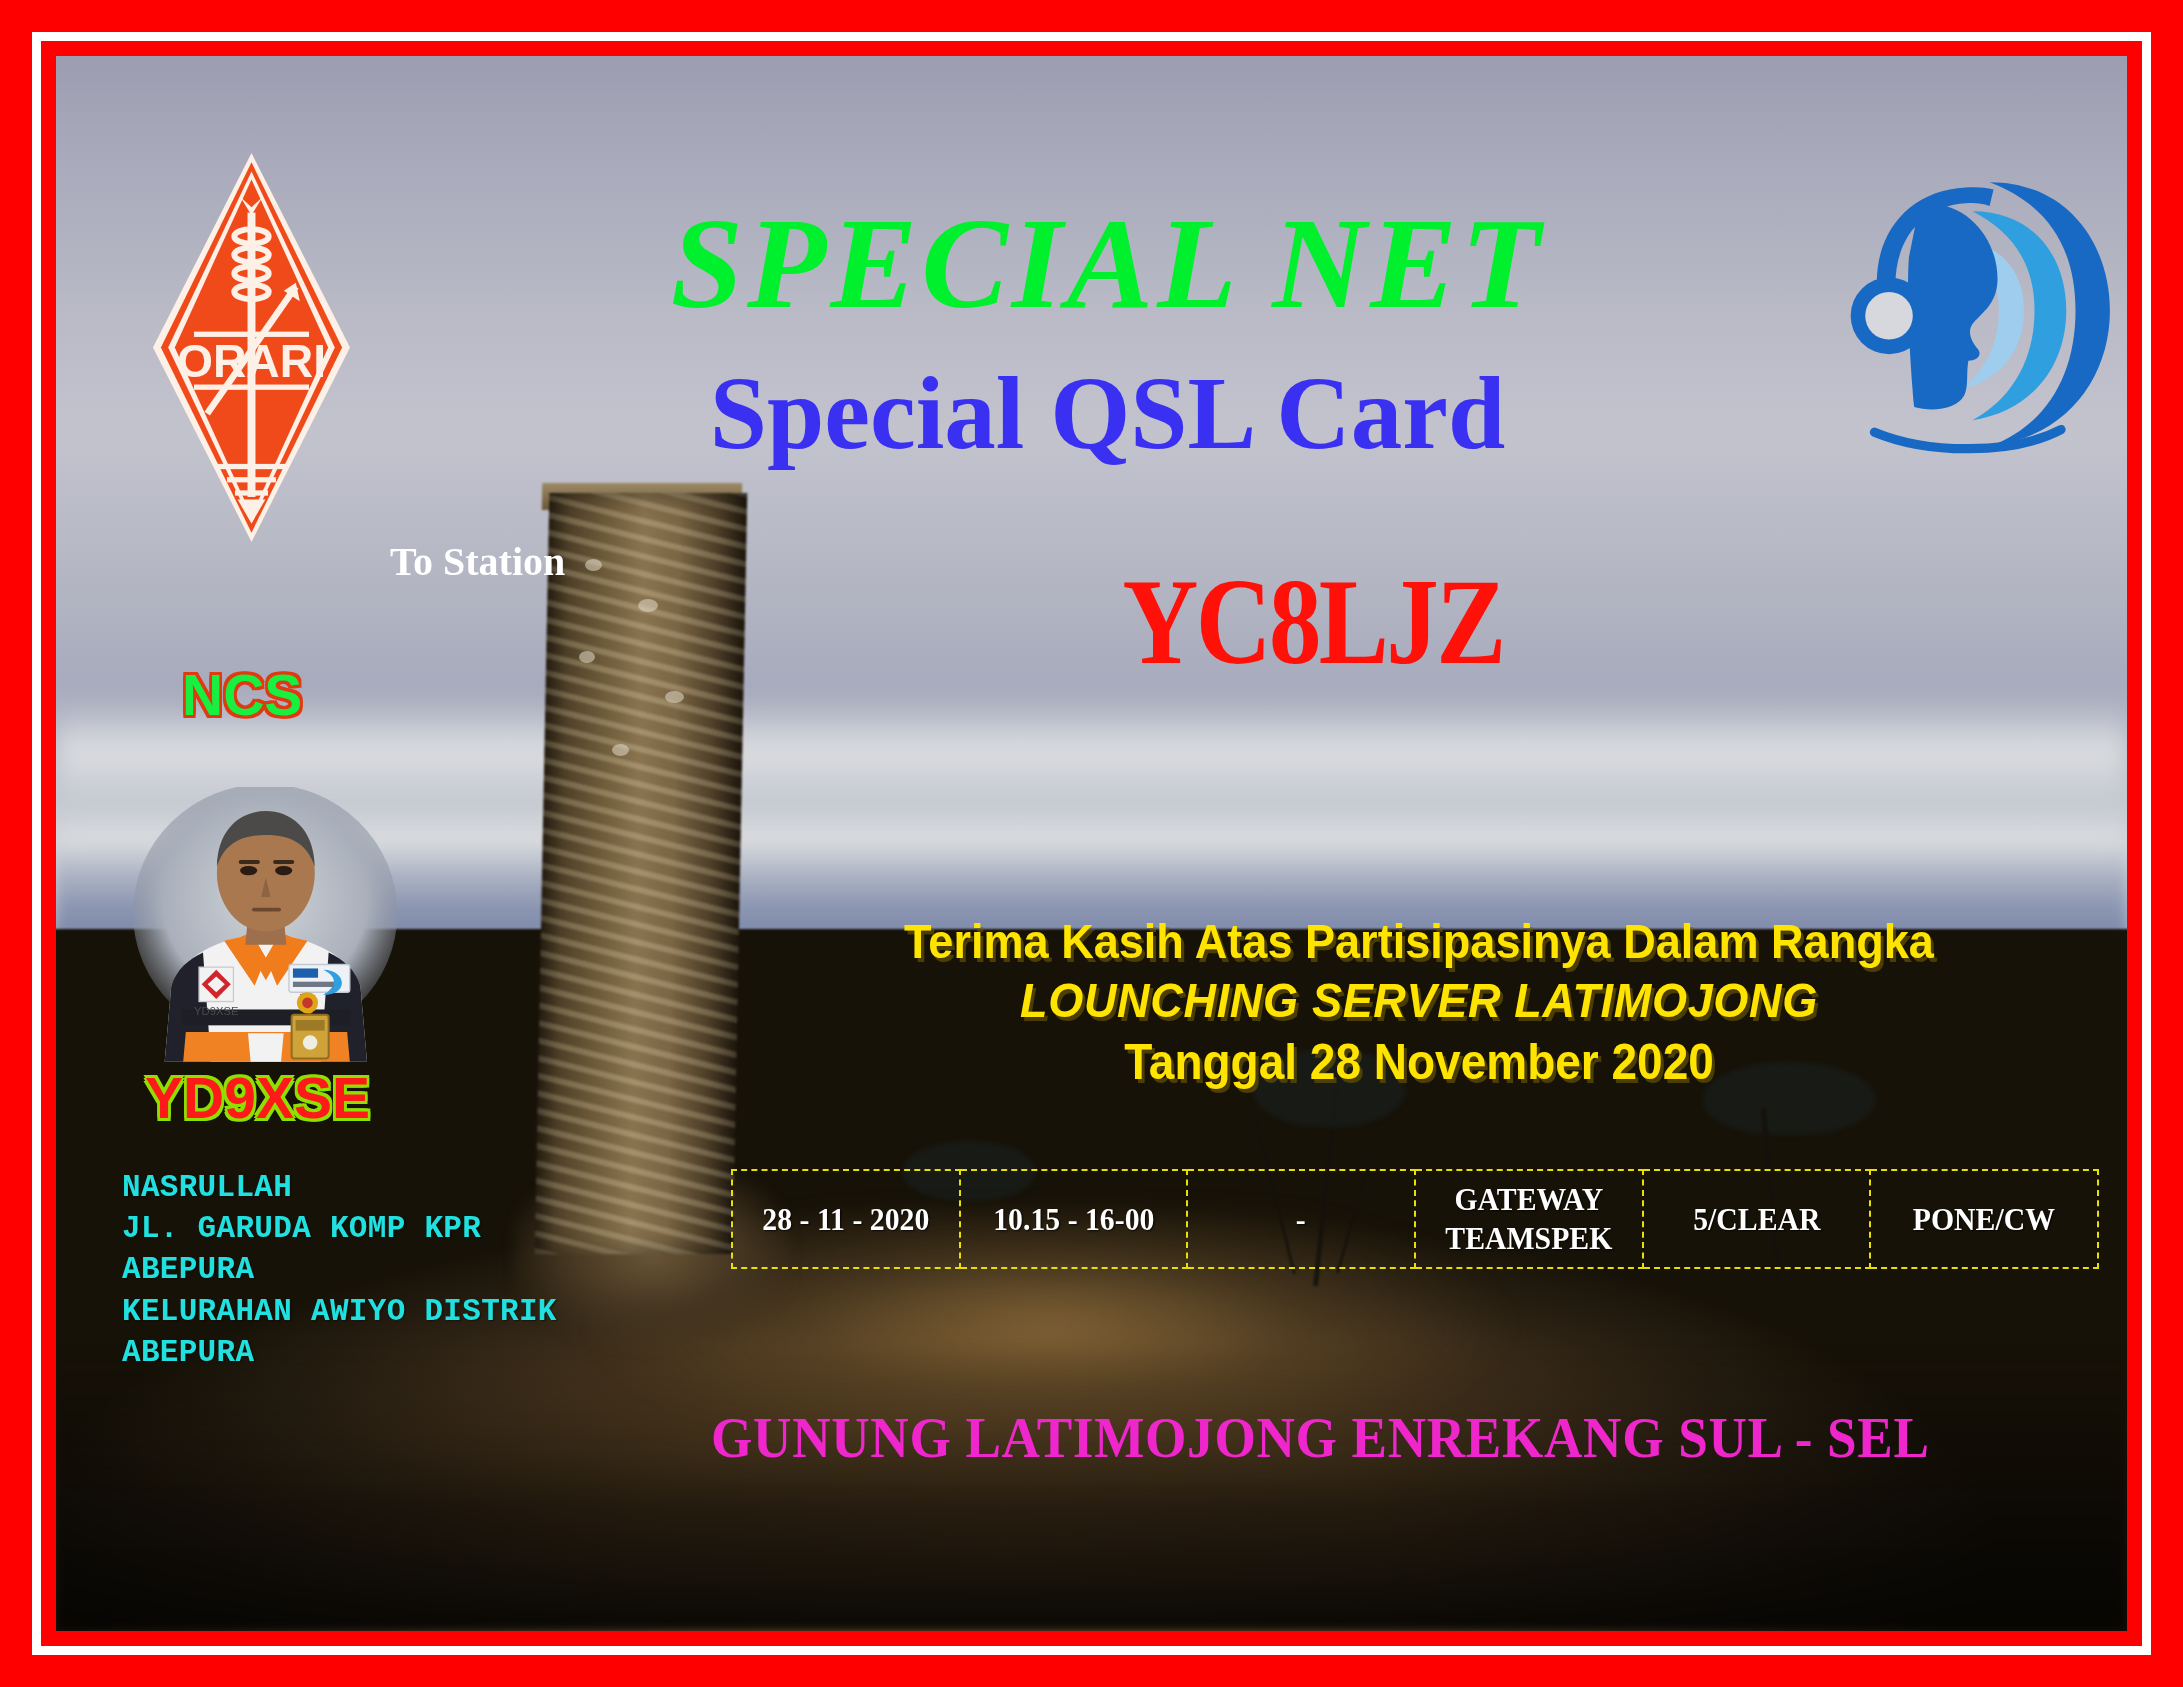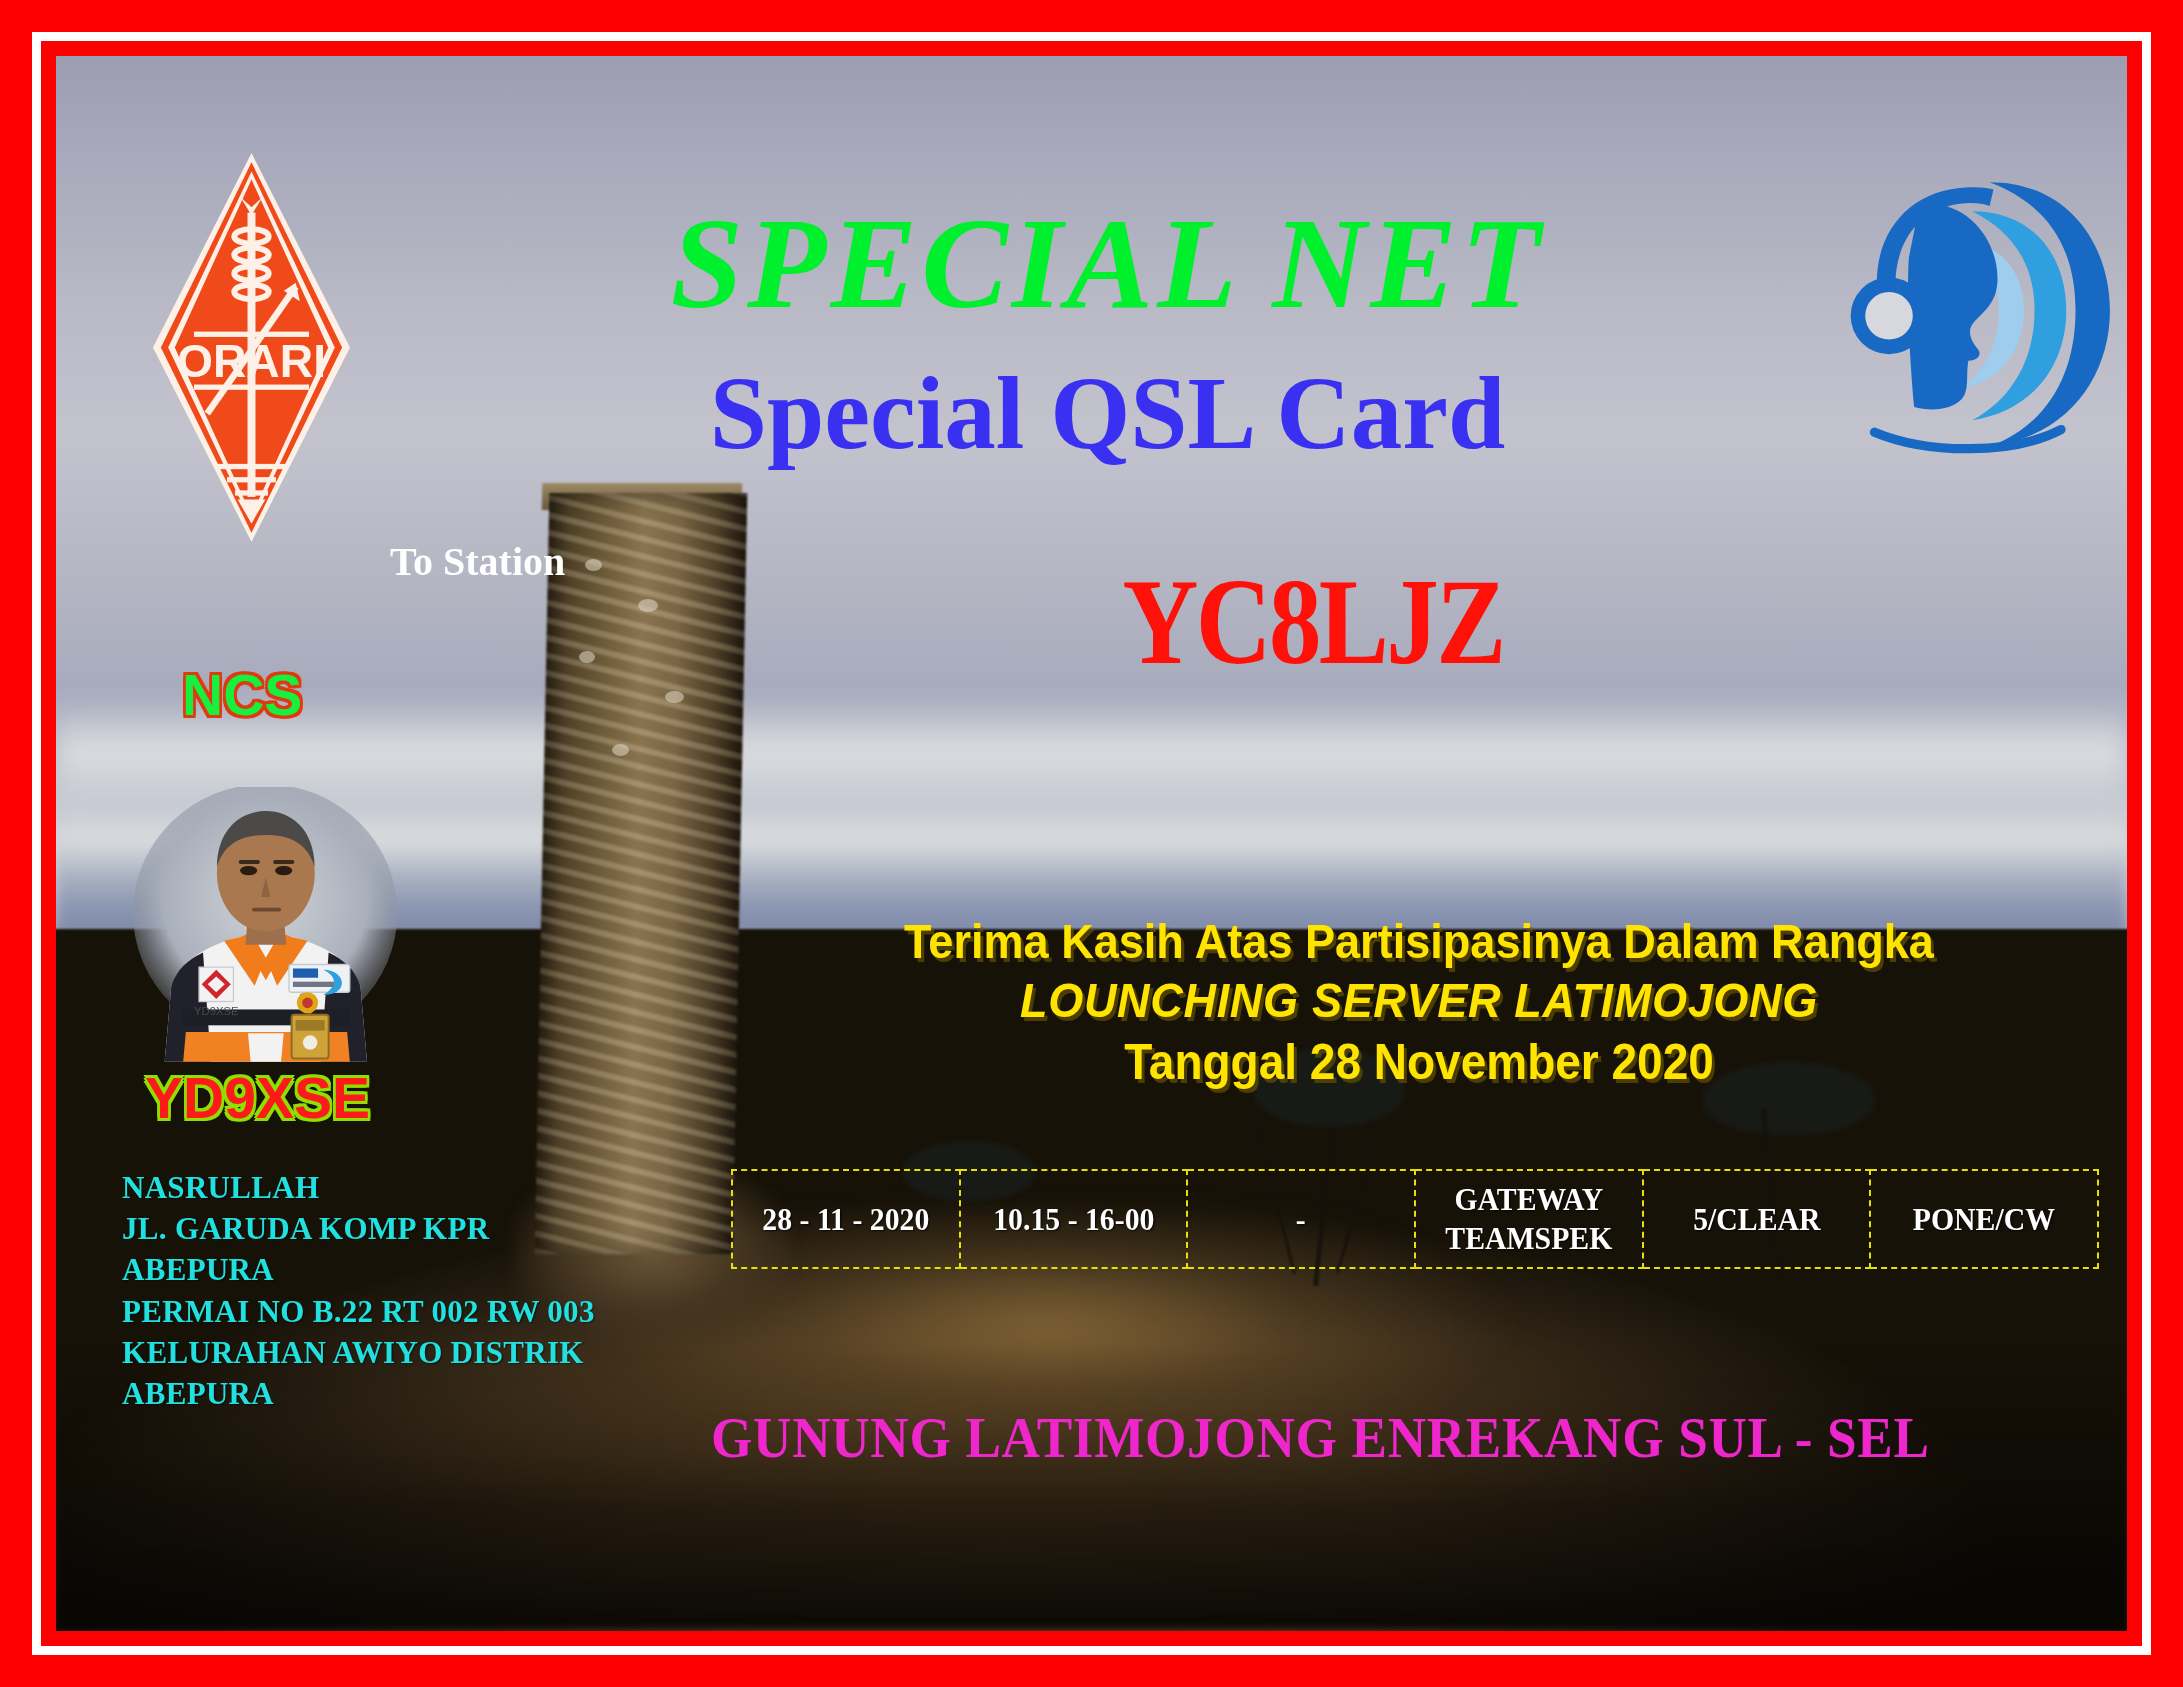--- a/index.html
+++ b/index.html
@@ -235,21 +235,21 @@
     font-family:"Liberation Sans",sans-serif;
     color:#ff1a1a;
     text-shadow:
       -2.6px 0 0 #8fe000, 2.6px 0 0 #8fe000, 0 -2.6px 0 #8fe000, 0 2.6px 0 #8fe000,
       -2.6px -2.6px 0 #8fe000, 2.6px -2.6px 0 #8fe000, -2.6px 2.6px 0 #8fe000, 2.6px 2.6px 0 #8fe000;
   }
 
   
   .addr{
     position:absolute;left:66px;top:1111px;
-    font-family:Liberation Serif, serif;
+    font-family:Liberation Mono, monospace;
     font-weight:bold;
     color:#20e0e0;
     font-size:31px;
     line-height:1.33;
     letter-spacing:0.3px;
     text-shadow:1.3px 1.3px 1.3px rgba(0,0,0,.45);
   }
   .addr div{white-space:nowrap;}
 
   
@@ -485,21 +485,20 @@
           <circle cx="280" cy="386" r="11" fill="#f0ede2"></circle>
         </svg>
       </div>
 
       <div class="yd9">YD9XSE</div>
 
       <div class="addr">
         <div>NASRULLAH</div>
         <div>JL. GARUDA KOMP KPR</div>
         <div>ABEPURA</div>
-        <div>PERMAI NO B.22 RT 002 RW 003</div>
         <div>KELURAHAN AWIYO DISTRIK</div>
         <div>ABEPURA</div>
       </div>
 
       <table class="qtable">
         <tbody>
         <tr class="row">
           <td>28 - 11 - 2020</td>
           <td>10.15 - 16-00</td>
           <td>-</td>

